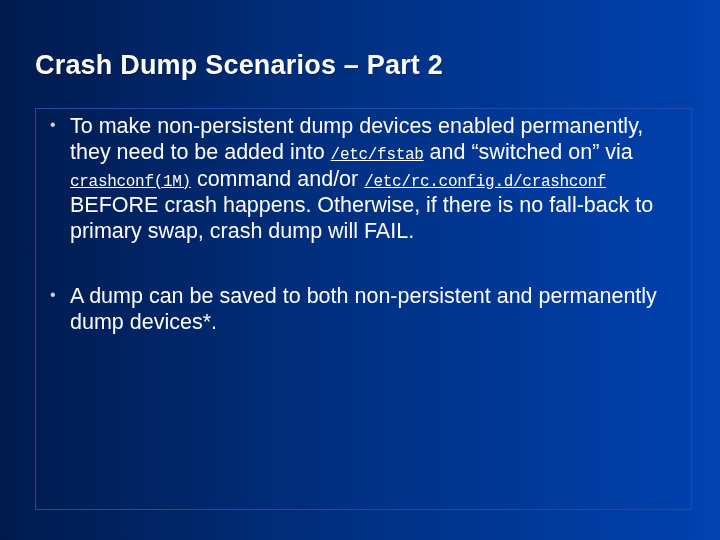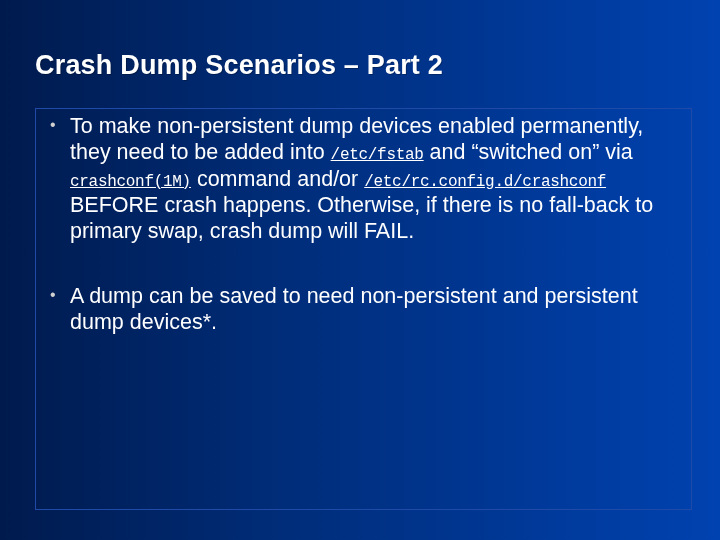--- a/index.html
+++ b/index.html
@@ -81,20 +81,20 @@
   <div class="title">Crash Dump Scenarios – Part 2</div>
 
   <div class="content">
     <ul class="bullets">
 
       <li>
         <span>To make non-persistent dump devices enabled permanently, they need to be added into </span><span class="mono underline">/etc/fstab</span><span> and “switched on” via </span><span class="mono underline">crashconf(1M)</span><span> command and/or </span><span class="mono underline">/etc/rc.config.d/crashconf</span><span> BEFORE crash happens. Otherwise, if there is no fall-back to primary swap, crash dump will FAIL.</span>
       </li>
 
       <li>
-        <span>A dump can be saved to need non-persistent and persistent dump devices*.</span>
+        <span>A dump can be saved to both non-persistent and permanently dump devices*.</span>
       </li>
 
 
     </ul>
   </div>
 
 </div>
 
 </body></html>

